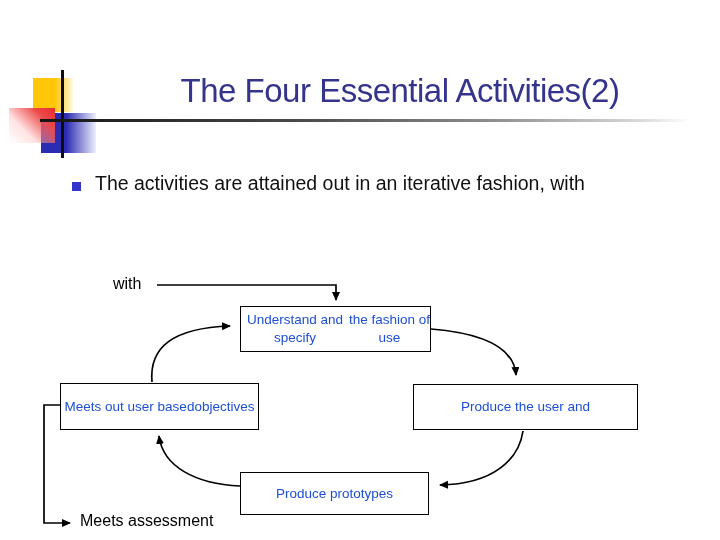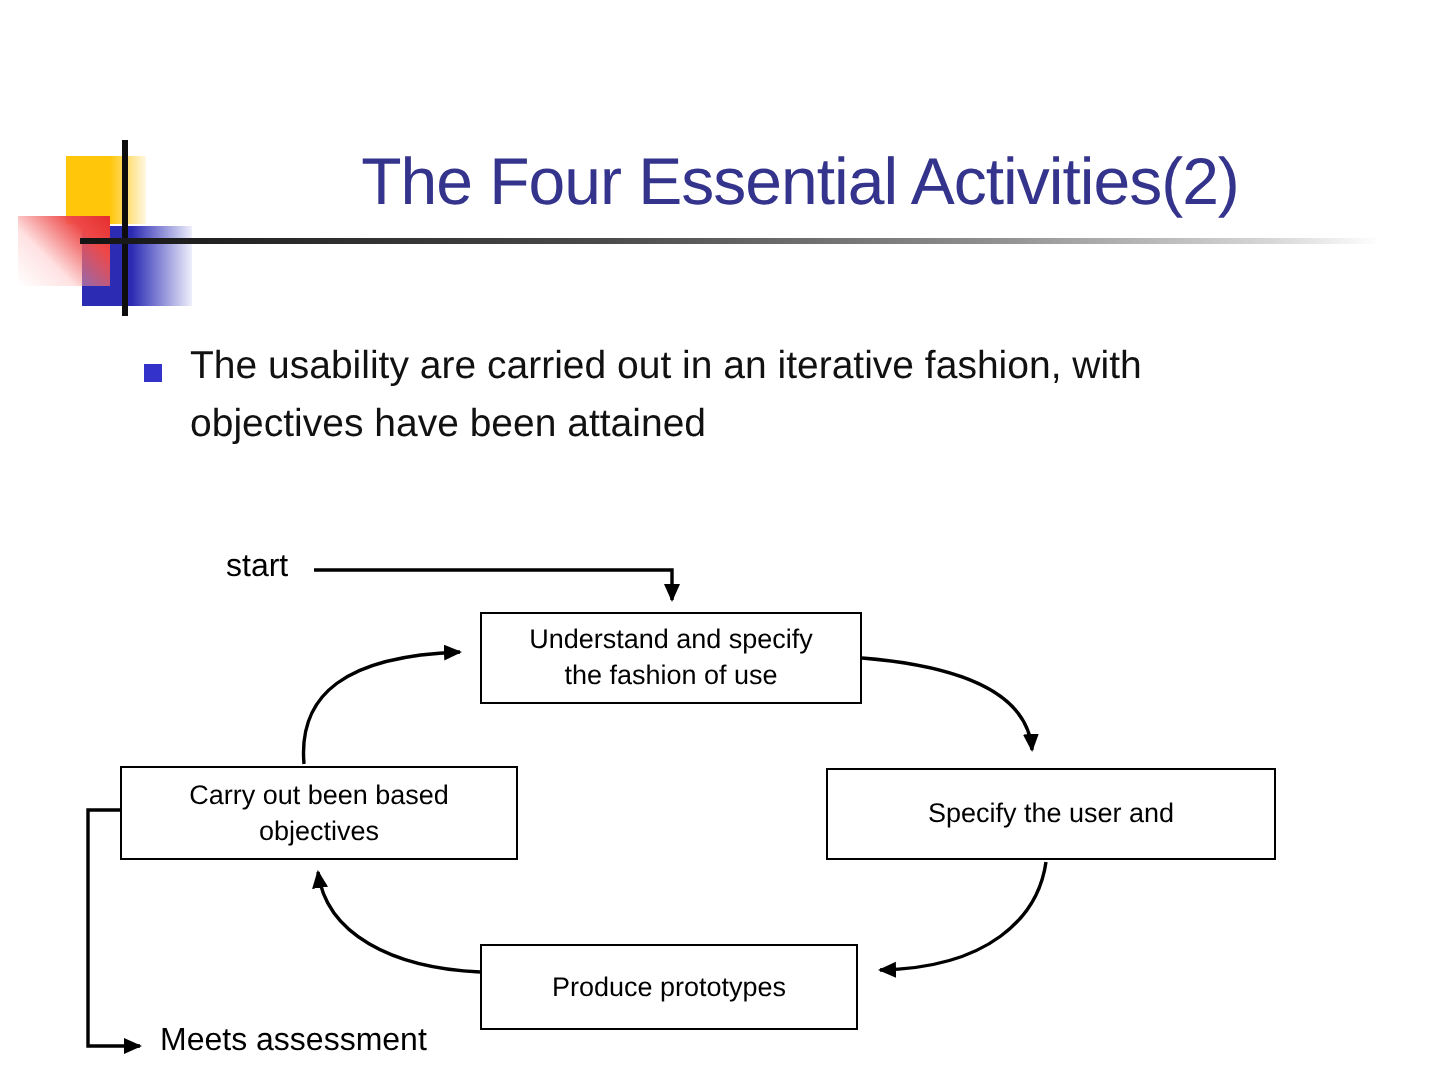--- a/index.html
+++ b/index.html
@@ -51,24 +51,24 @@
     position: absolute; left: 95px; top: 146px; width: 610px;
     font-size: 19.5px; line-height: 28.5px; color: #111111;
   }
   
   .diagram-svg { position: absolute; left: 0; top: 0; width: 720px; height: 540px; pointer-events: none; }
   .dbox {
     position: absolute;
     box-sizing: border-box;
     background: #ffffff;
     border: 1.5px solid #000000;
-    display: flex; flex-direction: column;
+    display: flex; flex-direction: row;
     align-items: center; justify-content: center;
     text-align: center;
-    font-size: 13.5px; line-height: 1.32; color: #000000;
+    font-size: 13.5px; line-height: 1.32; color: #1d4ed8;
   }
   .dbox-understand { left: 240px; top: 283px; width: 191px; height: 46px; }
   .dbox-carry      { left: 60px;  top: 360px; width: 199px; height: 47px; }
   .dbox-specify    { left: 413px; top: 361px; width: 225px; height: 46px; }
   .dbox-produce    { left: 240px; top: 449px; width: 189px; height: 43px; }
   .lbl-start {
     position: absolute; left: 113px; top: 252px;
     font-size: 16px; color: #000000;
   }
   .lbl-meets {
@@ -84,52 +84,51 @@
   <div class="decor-yellow"></div>
   <div class="decor-blue"></div>
   <div class="decor-red"></div>
   <div class="decor-vline"></div>
   <div class="decor-hline"></div>
 
   <div class="title">The Four Essential Activities(2)</div>
 
   <div class="bullet-square"></div>
   <div class="body-text">
-    <div>The usability are carried out in an iterative fashion, with</div>
-    <div>objectives have been attained</div>
+    <div>The activities are attained out in an iterative fashion, with</div>
   </div>
 
   <svg class="diagram-svg" viewBox="0 0 720 540">
     <defs>
       <marker id="arrow" markerUnits="userSpaceOnUse" markerWidth="10" markerHeight="9" refX="8" refY="4" orient="auto">
         <path d="M0,0 L9,4 L0,8 Z" fill="#000000"></path>
       </marker>
     </defs>
     <path d="M 157,262 L 336,262 L 336,277" fill="none" stroke="#000000" stroke-width="1.7" marker-end="url(#arrow)"></path>
     <path d="M 152,359 C 149,324 173,305 230,303" fill="none" stroke="#000000" stroke-width="1.7" marker-end="url(#arrow)"></path>
     <path d="M 431,306 C 480,310 514,323 516,352" fill="none" stroke="#000000" stroke-width="1.7" marker-end="url(#arrow)"></path>
     <path d="M 523,408 C 519,436 494,461 440,462" fill="none" stroke="#000000" stroke-width="1.7" marker-end="url(#arrow)"></path>
     <path d="M 240,463 C 196,461 163,444 159,413" fill="none" stroke="#000000" stroke-width="1.7" marker-end="url(#arrow)"></path>
     <path d="M 60,382 L 44,382 L 44,500 L 70,500" fill="none" stroke="#000000" stroke-width="1.7" marker-end="url(#arrow)"></path>
   </svg>
 
-  <div class="lbl-start">start</div>
+  <div class="lbl-start">with</div>
 
   <div class="dbox dbox-understand">
     <div>Understand and specify</div>
     <div>the fashion of use</div>
   </div>
 
   <div class="dbox dbox-carry">
-    <div>Carry out been based</div>
+    <div>Meets out user based</div>
     <div>objectives</div>
   </div>
 
   <div class="dbox dbox-specify">
-    <div>Specify the user and</div>
+    <div>Produce the user and</div>
   </div>
 
   <div class="dbox dbox-produce">
     <div>Produce prototypes</div>
   </div>
 
   <div class="lbl-meets">Meets assessment</div>
 
 </div>
 

